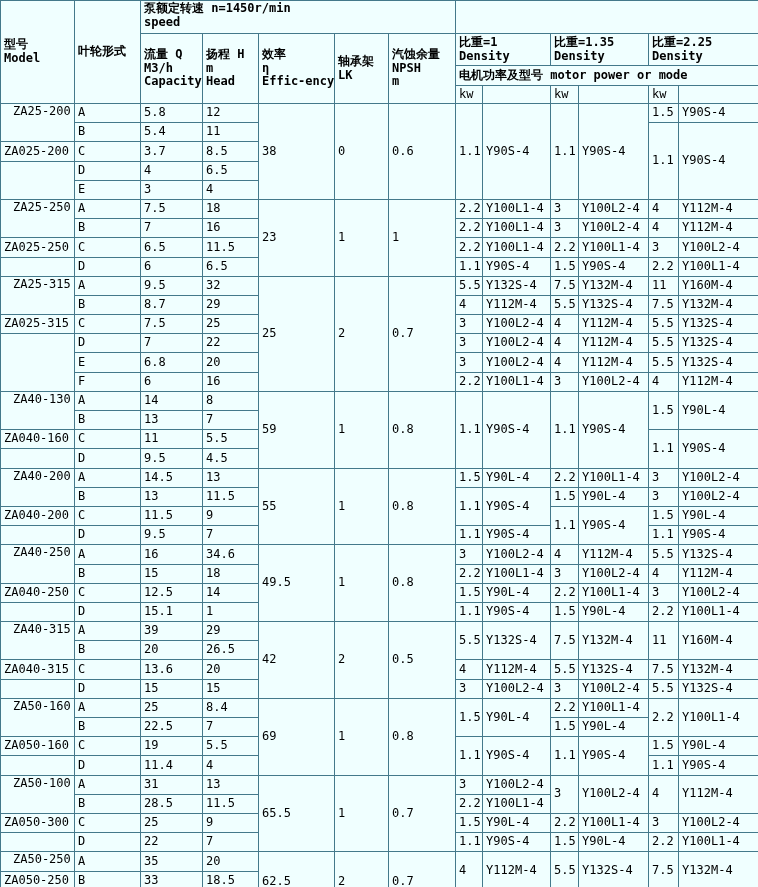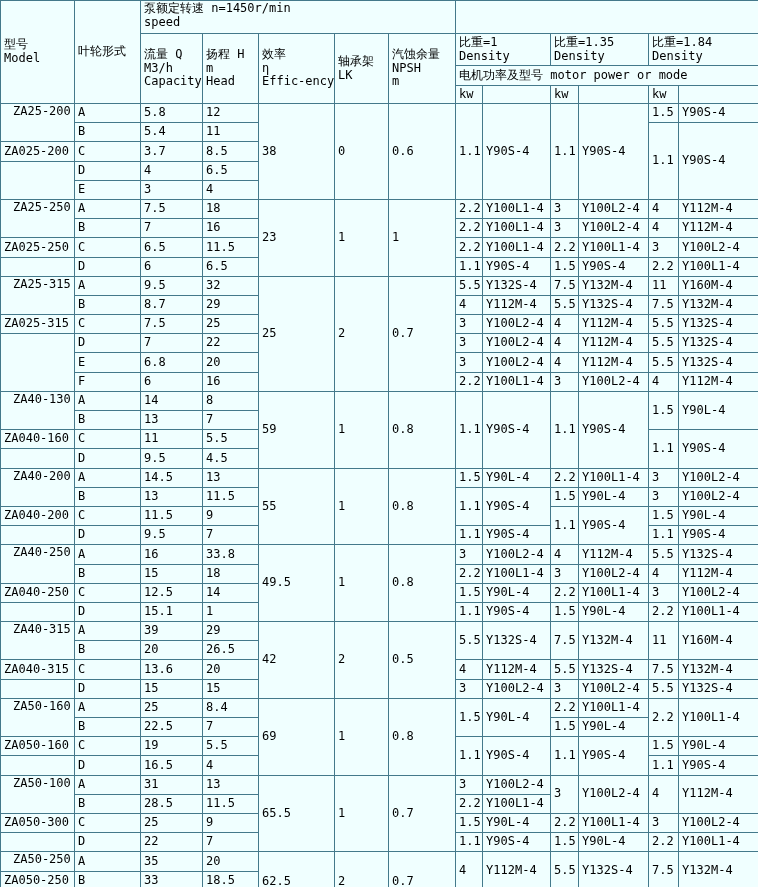--- a/index.html
+++ b/index.html
@@ -21,21 +21,21 @@
     overflow:hidden;white-space:nowrap;
   }
   thead tr.h1{height:33px;}
   thead tr.h2{height:32px;}
   thead tr.h3{height:20px;}
   thead tr.h4{height:18px;}
   tbody tr{height:19.2px;}
   th.top{vertical-align:top;}
   td.model-top{vertical-align:top;padding-left:12px;}
   td.vbottom{vertical-align:bottom;}
-  .line{display:block;}
+  .line{display:block;font-weight:bold;}
 </style>
 </head>
 <body>
 
 <table>
   <colgroup>
     <col style="width:74px">
       <col style="width:66px">
       <col style="width:62px">
     <col style="width:56px">
@@ -91,21 +91,21 @@
       </th>
       <th colspan="2">
         <span class="line">比重=1</span>
         <span class="line">Density</span>
       </th>
       <th colspan="2">
         <span class="line">比重=1.35</span>
         <span class="line">Density</span>
       </th>
       <th colspan="2">
-        <span class="line">比重=1.84</span>
+        <span class="line">比重=2.25</span>
         <span class="line">Density</span>
       </th>
     </tr>
     <tr class="h3">
       <th colspan="6">
         <span class="line">电机功率及型号 motor power or mode</span>
       </th>
     </tr>
     <tr class="h4">
       <th>kw</th>
@@ -355,21 +355,21 @@
         <td>7</td>
         <td>1.1</td>
         <td>Y90S-4</td>
         <td>1.1</td>
         <td>Y90S-4</td>
       </tr>
       <tr>
         <td rowspan="2" class="model-top">ZA40-250</td>
         <td>A</td>
         <td>16</td>
-        <td>33.8</td>
+        <td>34.6</td>
         <td rowspan="4">49.5</td>
         <td rowspan="4">1</td>
         <td rowspan="4">0.8</td>
         <td>3</td>
         <td>Y100L2-4</td>
         <td>4</td>
         <td>Y112M-4</td>
         <td>5.5</td>
         <td>Y132S-4</td>
       </tr>
@@ -482,21 +482,21 @@
         <td rowspan="2">1.1</td>
         <td rowspan="2">Y90S-4</td>
         <td rowspan="2">1.1</td>
         <td rowspan="2">Y90S-4</td>
         <td>1.5</td>
         <td>Y90L-4</td>
       </tr>
       <tr>
         <td></td>
         <td>D</td>
-        <td>16.5</td>
+        <td>11.4</td>
         <td>4</td>
         <td>1.1</td>
         <td>Y90S-4</td>
       </tr>
       <tr>
         <td rowspan="2" class="model-top">ZA50-100</td>
         <td>A</td>
         <td>31</td>
         <td>13</td>
         <td rowspan="4">65.5</td>

